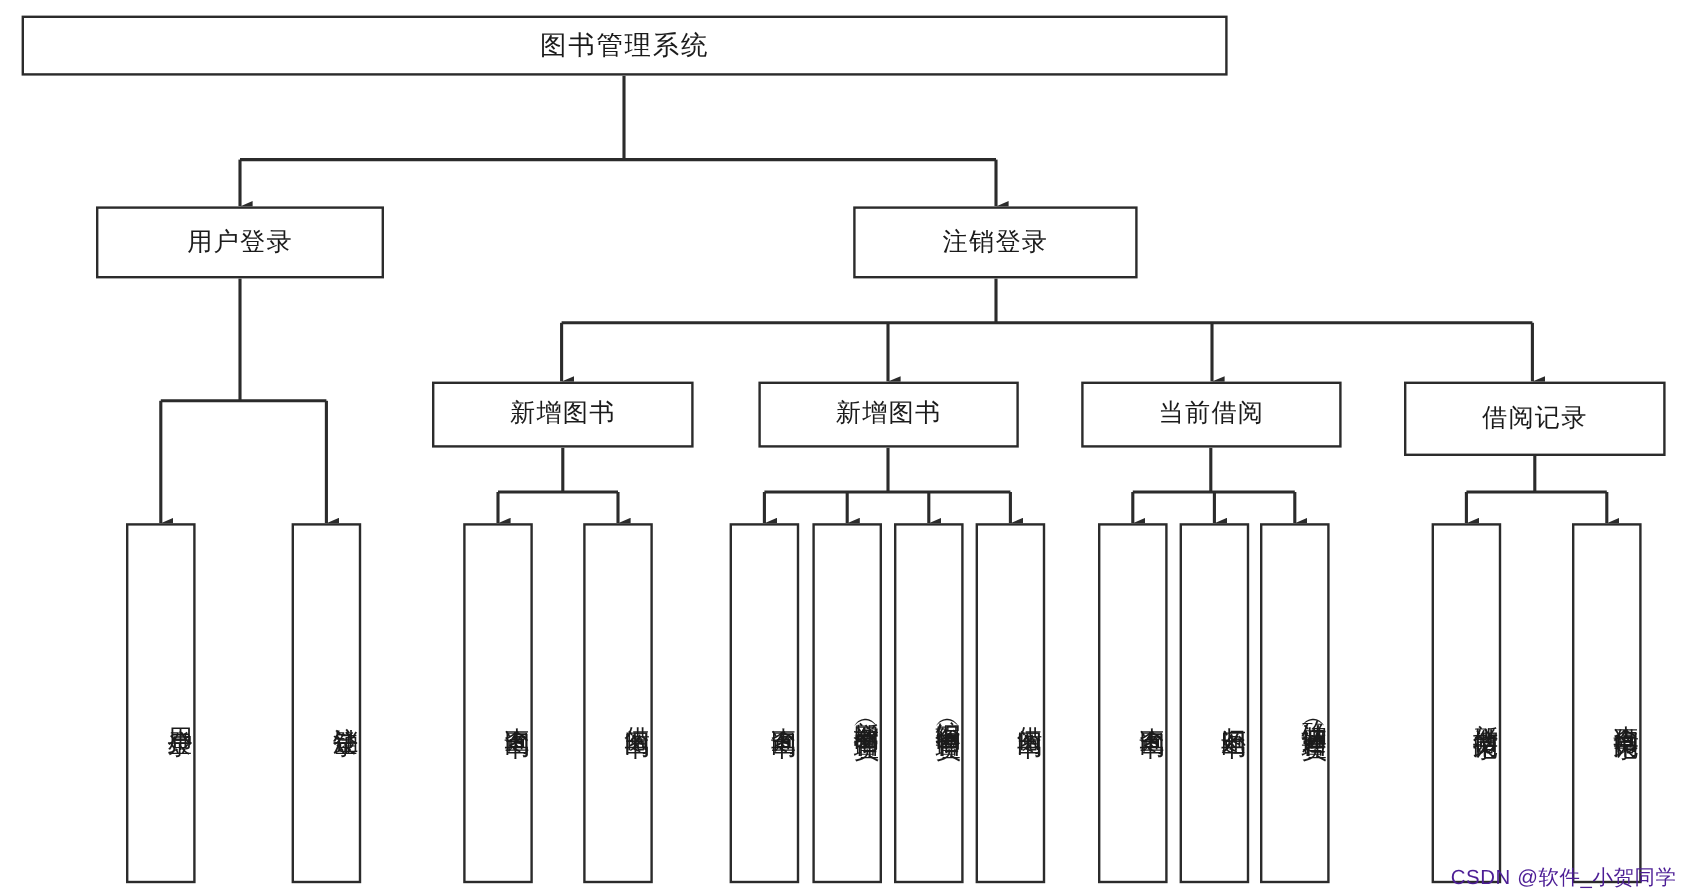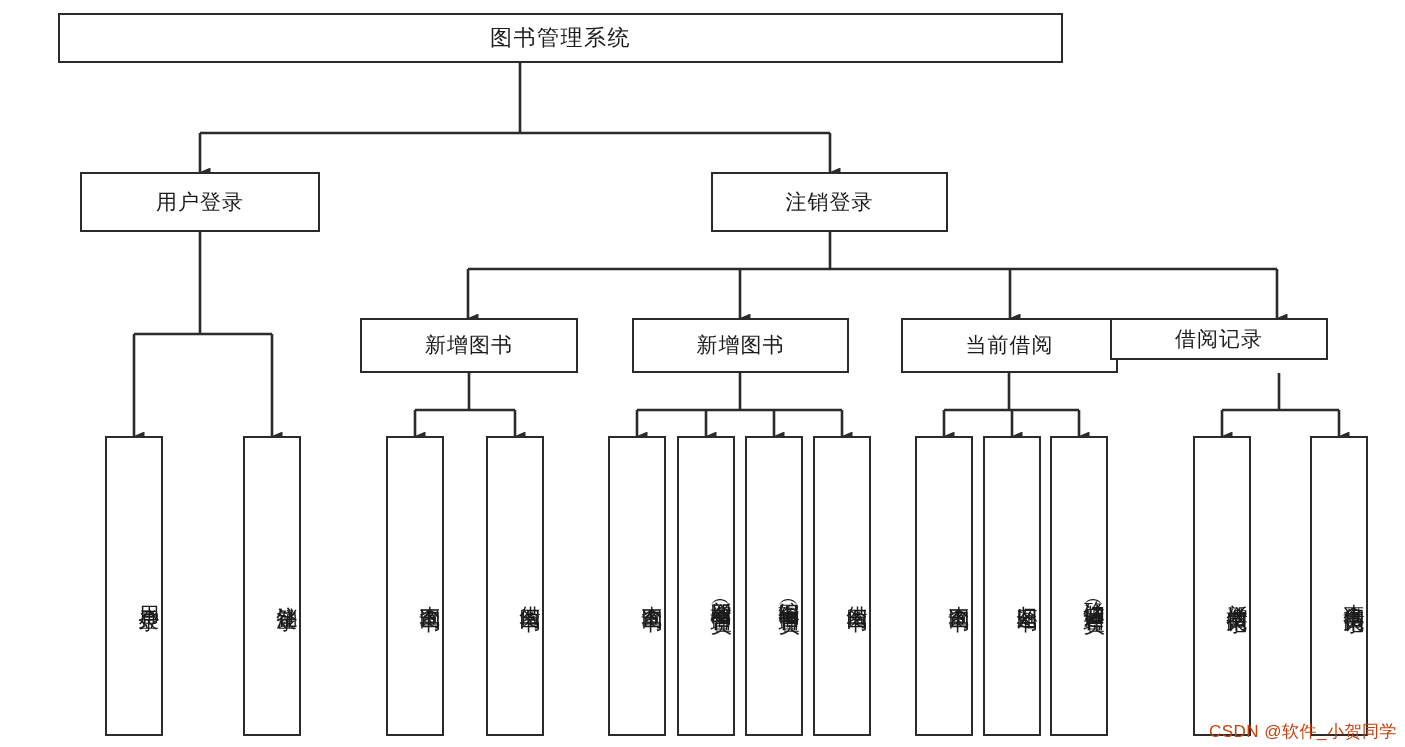--- a/index.html
+++ b/index.html
@@ -38,21 +38,20 @@
     line-height: 1.18;
     text-align: center;
   }
   .node.horiz {
     font-size: 21px;
     letter-spacing: 1px;
   }
   .node.root {
     font-size: 22px;
     letter-spacing: 1.5px;
-    margin-left: 40px;
   }
   .node.vert {
     writing-mode: vertical-rl;
     text-orientation: upright;
     font-size: 21px;
     letter-spacing: 2px;
     align-items: flex-start;
     justify-content: center;
     padding-top: 14px;
   }
@@ -60,21 +59,21 @@
     writing-mode: vertical-rl;
     text-orientation: upright;
     display: block;
     white-space: nowrap;
   }
   #watermark {
     position: absolute;
     right: 8px;
     bottom: 4px;
     font-size: 17px;
-    color: #c2410c;
+    color: #4c1d95;
     letter-spacing: 0.5px;
     white-space: nowrap;
     user-select: none;
   }
 </style>
 </head>
 <body>
 
 <div id="canvas">
 
@@ -133,21 +132,21 @@
       </div>
       <div class="node horiz" style="left: 360px; top: 318px; width: 218px; height: 55px;">
         <span class="hlabel">新增图书</span>
       </div>
       <div class="node horiz" style="left: 632px; top: 318px; width: 217px; height: 55px;">
         <span class="hlabel">新增图书</span>
       </div>
       <div class="node horiz" style="left: 901px; top: 318px; width: 217px; height: 55px;">
         <span class="hlabel">当前借阅</span>
       </div>
-      <div class="node horiz" style="left: 1110px; top: 318px; width: 218px; height: 42px;">
+      <div class="node horiz" style="left: 1170px; top: 318px; width: 218px; height: 62px;">
         <span class="hlabel">借阅记录</span>
       </div>
       <div class="node vert" style="left: 105px; top: 436px; width: 58px; height: 300px;">
         <span class="vlabel">用户登录</span>
       </div>
       <div class="node vert" style="left: 243px; top: 436px; width: 58px; height: 300px;">
         <span class="vlabel">注销登录</span>
       </div>
       <div class="node vert" style="left: 386px; top: 436px; width: 58px; height: 300px;">
         <span class="vlabel">查询图书</span>

